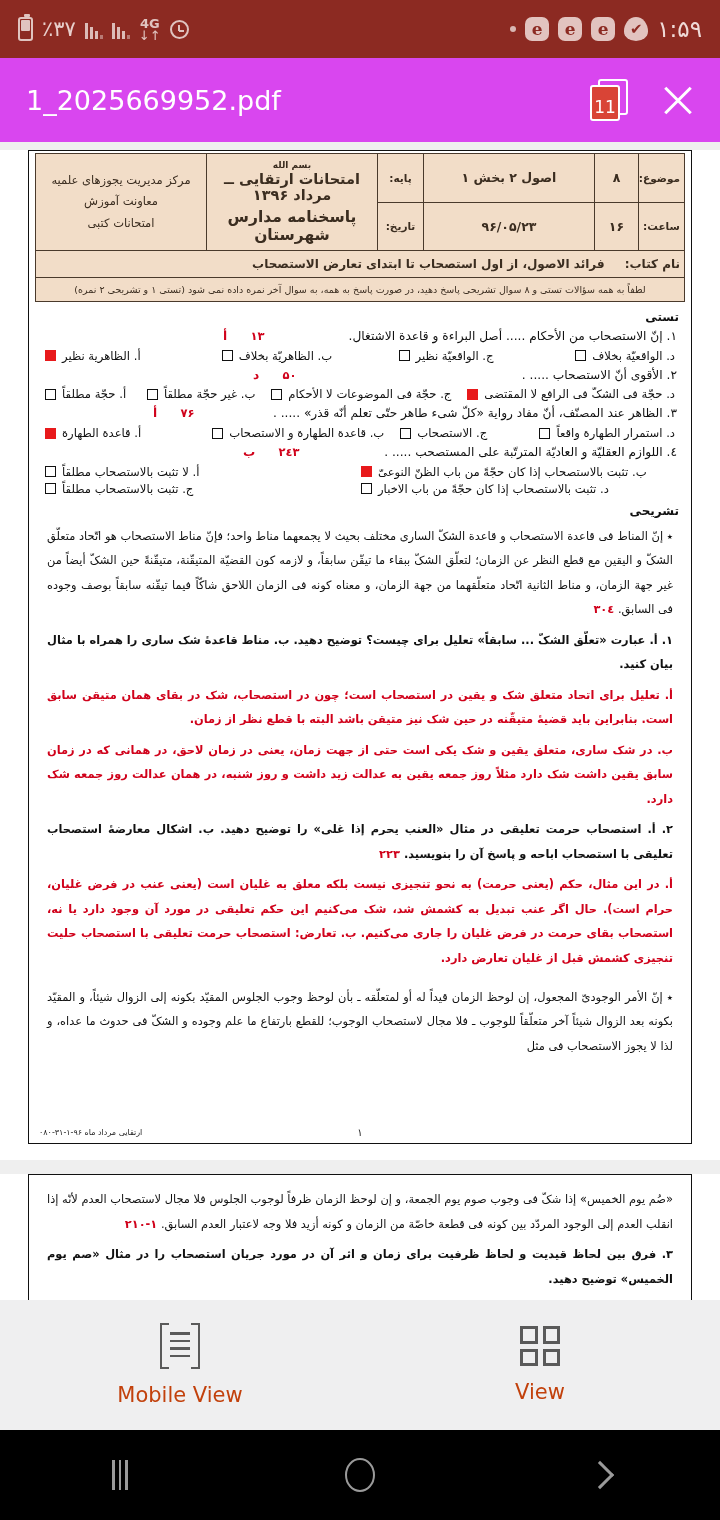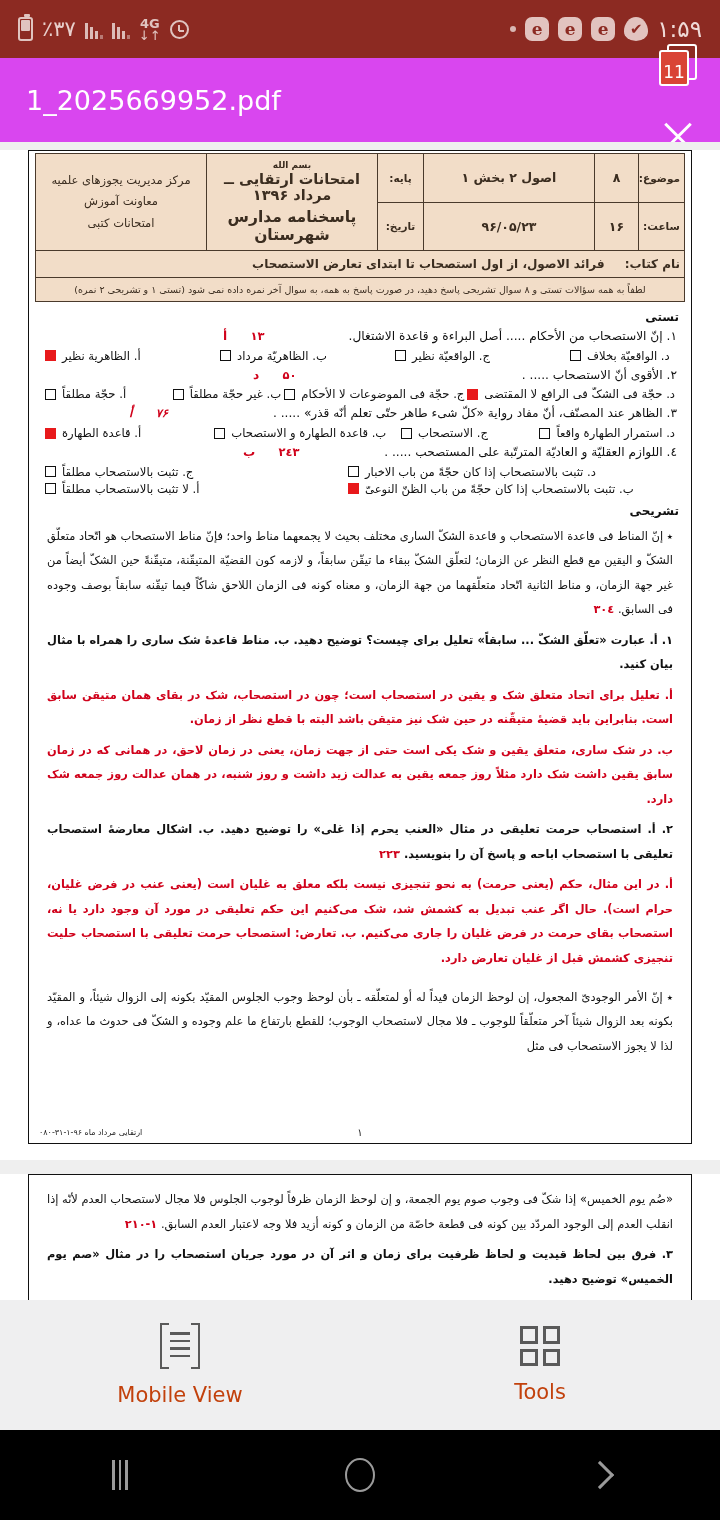--- a/index.html
+++ b/index.html
@@ -52,21 +52,21 @@
   .checkbadge { width:24px; height:24px; border-radius:50% 50% 50% 50%/60% 60% 40% 40%;
               background:#e2c3bf; color:#8c2a22; font-size:15px; font-weight:700;
               display:flex; align-items:center; justify-content:center; }
 
   
   .appbar {
     height: 84px; background: #d946ef; display:flex; align-items:center;
     justify-content: space-between; padding: 0 22px 0 26px; direction: ltr;
   }
   .appbar .title { color:#fff; font-size:27px; font-family:"DejaVu Sans", sans-serif; }
-  .appbar .actions { display:flex; align-items:center; gap:30px;flex-direction:column; }
+  .appbar .actions { display:flex; align-items:center; gap:30px; }
   .pgicon { position:relative; width:38px; height:42px; }
   .pgicon .back { position:absolute; right:0; top:0; width:30px; height:36px;
                   border:2.5px solid #fff; border-radius:3px; }
   .pgicon .front { position:absolute; left:0; bottom:0; width:30px; height:36px;
                   border:2.5px solid #fff; border-radius:3px; background:#d94436;
                   color:#fff; font-size:17px; display:flex; align-items:flex-end;
                   justify-content:center; padding-bottom:2px; }
   .closex { width:40px; height:40px; position:relative; }
   .closex::before, .closex::after {
     content:""; position:absolute; left:2px; top:19px; width:36px; height:3px;
@@ -100,21 +100,21 @@
   .note td { font-size:9.5px; text-align:center; padding:4px 6px; }
 
   
   .sect { font-size:12px; font-weight:bold; color:#111; margin:8px 6px 4px 6px;
           text-align:right; }
   .qline { font-size:12.2px; color:#111; margin:4px 8px 2px 8px; text-align:right;
            line-height:1.45; }
   .qnum-ans { color:#d0021b; font-weight:bold; }
   .ans-ref { color:#d0021b; font-weight:bold; font-size:11.5px; }
   .opts { display:flex; flex-direction:row-reverse; justify-content:flex-start;
-          align-items:center; margin:3px 10px 3px 10px; gap:3px; font-size:11.6px; }
+          align-items:center; margin:3px 10px 3px 10px; gap:16px; font-size:11.6px; }
   .opt { display:flex; flex-direction:row-reverse; align-items:center; gap:6px;
          color:#111; white-space:nowrap; }
   .box { width:11px; height:11px; border:1.4px solid #111; display:inline-block;
          flex:none; }
   .box.filled { background:#e8191b; border-color:#e8191b; }
   .para { font-size:11.4px; color:#111; margin:6px 12px; text-align:justify;
           line-height:2.15; }
   .para.red { color:#d0021b; font-weight:bold; }
   .ref-inline { color:#d0021b; font-weight:bold; }
   .footer { position:absolute; bottom:6px; left:10px; right:10px;
@@ -248,21 +248,21 @@
           </span>
           <span>۱. إنّ الاستصحاب من الأحکام ..... أصل البراءة و قاعدة الاشتغال.</span>
         </div>
         <div class="opts">
           <div class="opt" style="width:172px">
             <span class="box filled"></span>
             <span>أ. الظاهریة نظیر</span>
             </div>
           <div class="opt" style="width:172px">
             <span class="box"></span>
-            <span>ب. الظاهریّة مرداد</span>
+            <span>ب. الظاهریّة بخلاف</span>
             </div>
           <div class="opt" style="width:172px">
             <span class="box"></span>
             <span>ج. الواقعیّة نظیر</span>
             </div>
           <div class="opt">
             <span class="box"></span>
             <span>د. الواقعیّة بخلاف</span>
             </div>
         </div>
@@ -288,21 +288,21 @@
             <span class="box"></span>
             <span>ج. حجّة فی الموضوعات لا الأحکام</span>
             </div>
           <div class="opt">
             <span class="box filled"></span>
             <span>د. حجّة فی الشکّ فی الرافع لا المقتضی</span>
             </div>
         </div>
 
         <div class="qline">
-          <span style="float:left; margin-left:86px;font-style:italic;">
+          <span style="float:left; margin-left:110px;">
             <span class="ans-ref">۷۶</span>
             &nbsp;&nbsp;&nbsp;&nbsp;
             <span class="qnum-ans">أ</span>
           </span>
           <span>۳. الظاهر عند المصنّف، أنّ مفاد روایة «کلّ شیء طاهر حتّى تعلم أنّه قذر» ..... .</span>
         </div>
         <div class="opts">
           <div class="opt" style="width:172px">
             <span class="box filled"></span>
             <span>أ. قاعدة الطهارة</span>
@@ -325,35 +325,35 @@
           <span style="float:left; margin-left:200px;">
             <span class="ans-ref">۲٤۳</span>
             &nbsp;&nbsp;&nbsp;&nbsp;
             <span class="qnum-ans">ب</span>
           </span>
           <span>٤. اللوازم العقلیّة و العادیّة المترتّبة على المستصحب ..... .</span>
         </div>
         <div class="opts">
           <div class="opt" style="width:300px">
             <span class="box"></span>
-            <span>ج. تثبت بالاستصحاب مطلقاً</span>
-            </div>
-          <div class="opt">
-            <span class="box"></span>
-            <span>د. تثبت بالاستصحاب إذا کان حجّةً من باب الاخبار</span>
-            </div>
-        </div>
-        <div class="opts">
-          <div class="opt" style="width:300px">
-            <span class="box"></span>
             <span>أ. لا تثبت بالاستصحاب مطلقاً</span>
             </div>
           <div class="opt">
             <span class="box filled"></span>
             <span>ب. تثبت بالاستصحاب إذا کان حجّةً من باب الظنّ النوعیّ</span>
+            </div>
+        </div>
+        <div class="opts">
+          <div class="opt" style="width:300px">
+            <span class="box"></span>
+            <span>ج. تثبت بالاستصحاب مطلقاً</span>
+            </div>
+          <div class="opt">
+            <span class="box"></span>
+            <span>د. تثبت بالاستصحاب إذا کان حجّةً من باب الاخبار</span>
             </div>
         </div>
 
         <div class="sect">تشریحی</div>
 
         <div class="para">
           <span>٭ إنّ المناط فی قاعدة الاستصحاب و قاعدة الشکّ السارى مختلف بحیث لا یجمعهما مناط واحد؛ فإنّ مناط الاستصحاب هو اتّحاد متعلّق الشکّ و الیقین مع قطع النظر عن الزمان؛ لتعلّق الشکّ ببقاء ما تیقّن سابقاً، و لازمه کون القضیّة المتیقّنة، متیقّنةً حین الشکّ أیضاً من غیر جهة الزمان، و مناط الثانیة اتّحاد متعلّقهما من جهة الزمان، و معناه کونه فی الزمان اللاحق شاکّاً فیما تیقّنه سابقاً بوصف وجوده فی السابق.</span>
           <span class="ref-inline">۳۰٤</span>
         </div>
         <div class="para" style="font-weight:bold">۱. أ. عبارت «تعلّق الشکّ ... سابقاً» تعلیل برای چیست؟ توضیح دهید.    ب. مناط قاعدهٔ شک سارى را همراه با مثال بیان کنید.</div>
@@ -400,21 +400,21 @@
       </span>
       <span class="lab">Mobile View</span>
     </div>
     <div class="bbtn">
       <span class="gridicon">
           <i></i>
           <i></i>
           <i></i>
           <i></i>
         </span>
-      <span class="lab">Tools</span>
+      <span class="lab">View</span>
     </div>
   </div>
 
   <div class="navbar">
     <div class="nbtn">
       <span class="recents">
           <i></i>
           <i></i>
           <i></i>
         </span>

